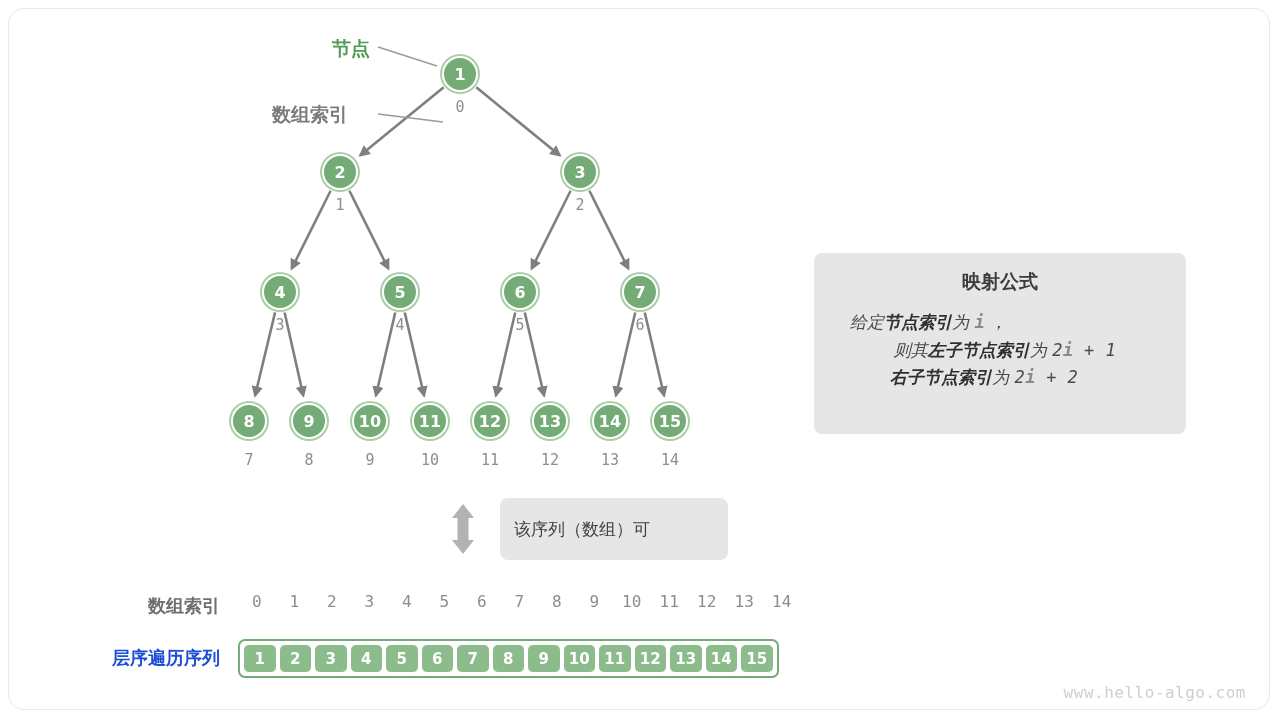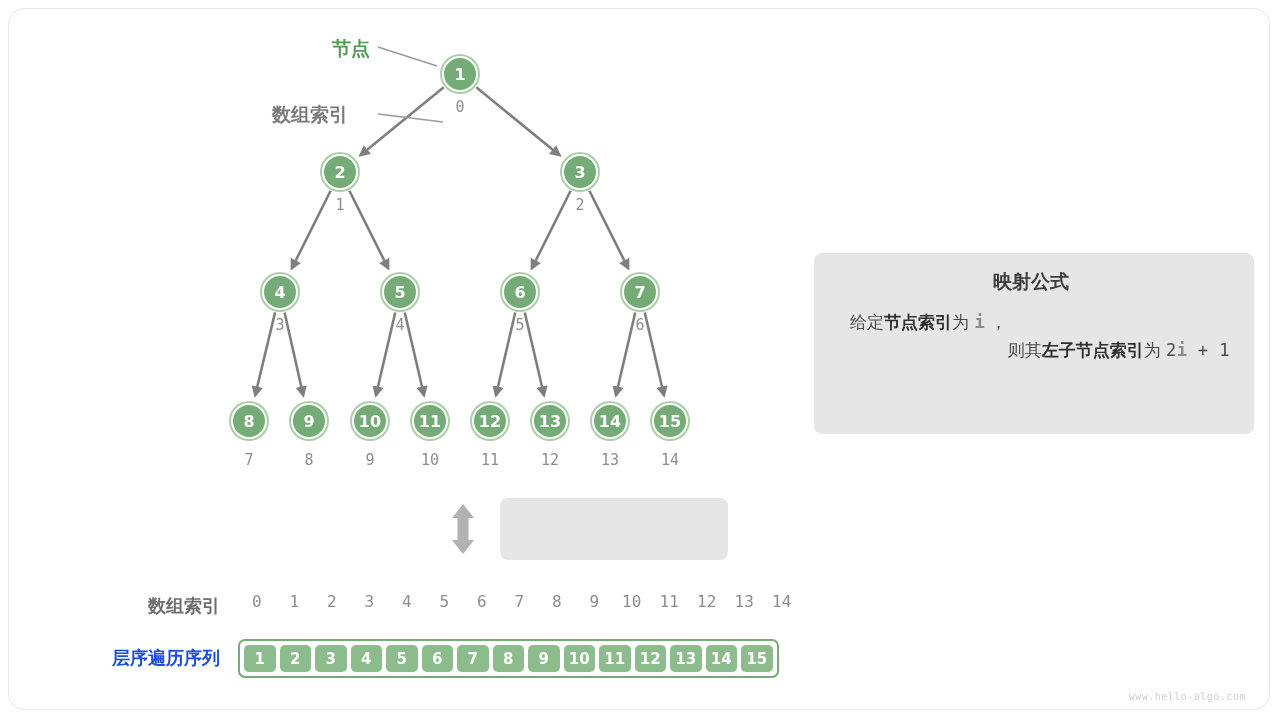--- a/index.html
+++ b/index.html
@@ -76,41 +76,42 @@
 
   .infobox {
     position: absolute;
     background: #e6e6e6;
     border-radius: 8px;
     box-sizing: border-box;
   }
   #formula-box {
     left: 814px;
     top: 253px;
-    width: 440px;
+    width: 372px;
     height: 181px;
-    padding: 16px 24px 0 18px;
+    padding: 16px 18px 0 18px;
   }
   #formula-title {
     text-align: center;
     font-family: "DejaVu Sans", sans-serif;
     font-size: 19px;
     font-weight: 700;
     color: #3c3c3c;
     margin-bottom: 14px;
   }
   .formula-line {
     font-family: "DejaVu Sans", sans-serif;
     font-size: 17px;
     color: #4a4a4a;
     line-height: 1.62;
     white-space: nowrap;
+    font-style: italic;
   }
   .formula-line.l1 { text-align: left; padding-left: 18px; }
-  .formula-line.l2 { text-align: right; padding-left: 10px; }
+  .formula-line.l2 { text-align: center; padding-left: 10px; }
   .formula-line.l3 { text-align: left; padding-left: 58px; }
   .formula-line b { font-weight: 700; color: #2f2f2f; }
   .mono { font-family: "DejaVu Sans Mono", monospace; letter-spacing: 0.5px; }
   .mono-i { font-family: "DejaVu Sans Mono", monospace; color: #8a8a8a; font-weight: 700; }
 
   #note-box {
     left: 500px;
     top: 498px;
     width: 228px;
     height: 62px;
@@ -176,21 +177,21 @@
     display: flex;
     align-items: center;
     justify-content: center;
     box-sizing: border-box;
   }
   #watermark {
     position: absolute;
     right: 34px;
     bottom: 18px;
     font-family: "DejaVu Sans Mono", monospace;
-    font-size: 10px;
+    font-size: 16px;
     color: #cfcfcf;
     letter-spacing: 0.5px;
   }
 </style>
 </head>
 <body>
 
 <div id="canvas">
   <div class="frame"></div>
 
@@ -261,23 +262,25 @@
       <div class="idx-label" style="left: 670px; top: 451px;">14</div>
     </div>
 
   <div class="callout green" id="callout-node" style="left:318px; top:36px;margin-left:14px;">节点</div>
   <div class="callout gray" id="callout-array-index" style="left:272px; top:102px;">数组索引</div>
 
   <div class="infobox" id="formula-box">
     <div id="formula-title">映射公式</div>
     <div class="formula-line l1"><span>给定</span><b>节点索引</b><span>为</span> <span class="mono-i">i</span> <span>，</span></div>
     <div class="formula-line l2"><span>则其</span><b>左子节点索引</b><span>为</span> <span class="mono">2</span><span class="mono-i">i</span><span class="mono"> + 1</span></div>
+    <div class="formula-line l3"><b>右子节点索引</b><span>为</span> <span class="mono">2</span><span class="mono-i">i</span><span class="mono"> + 2</span></div>
   </div>
 
   <div class="infobox" id="note-box">
+    <div class="note-line">该序列（数组）可</div>
   </div>
 
   <div class="row-label" id="arr-index-label">数组索引</div>
   <div class="row-label" id="arr-seq-label">层序遍历序列</div>
 
   <div id="index-row">
       <div class="index-cell">0</div>
       <div class="index-cell">1</div>
       <div class="index-cell">2</div>
       <div class="index-cell">3</div>

